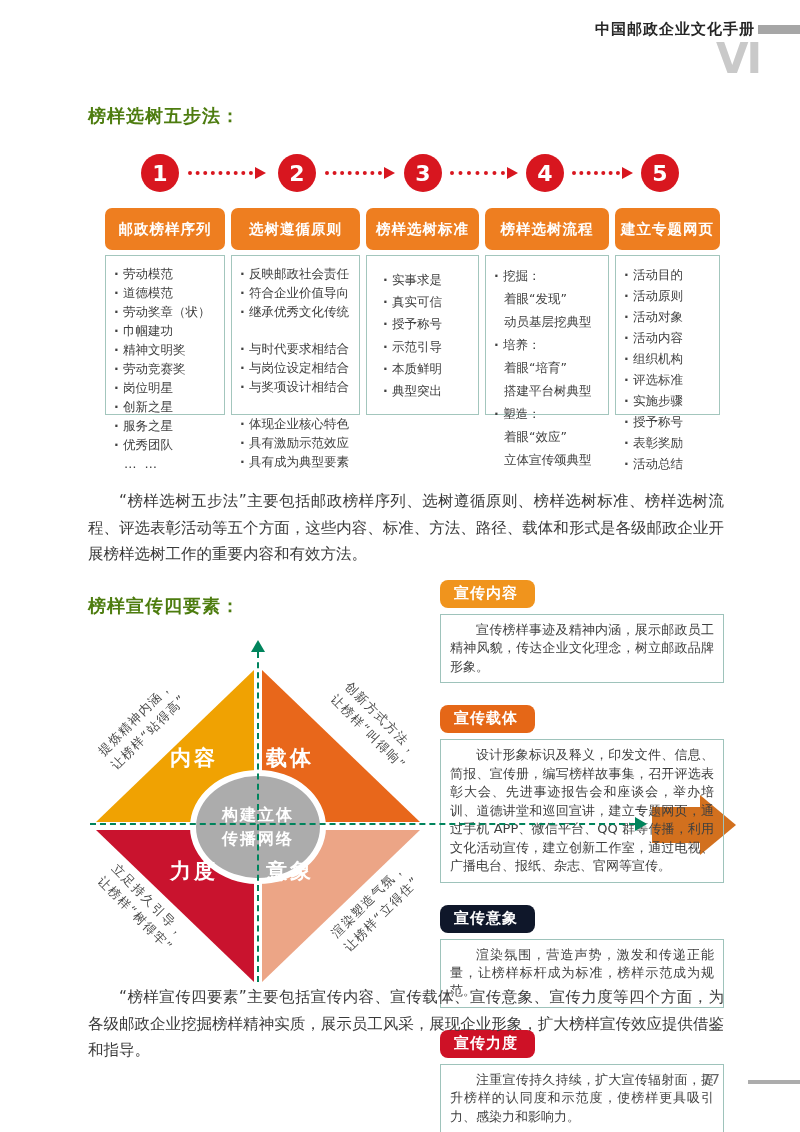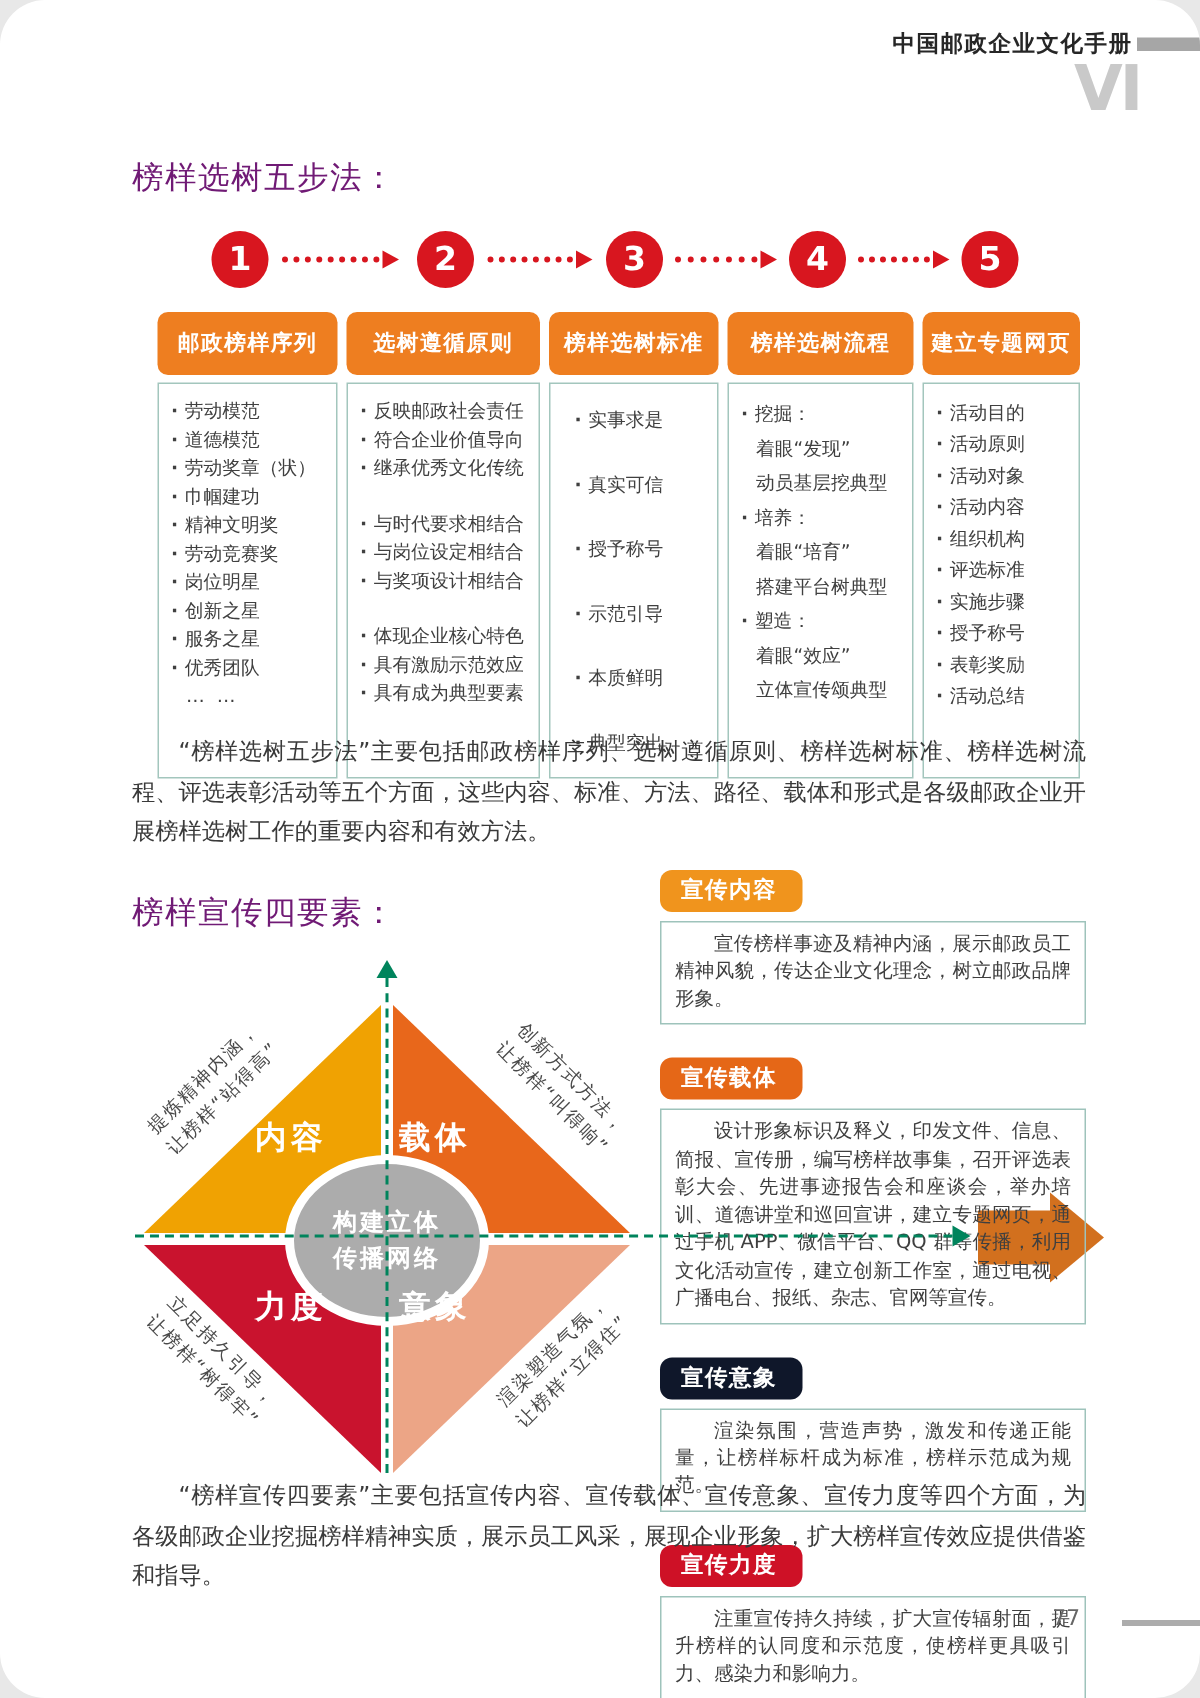--- a/index.html
+++ b/index.html
@@ -1,38 +1,38 @@
 <!DOCTYPE html>
 <html><head>
 <meta charset="utf-8">
 <style>
   * { margin:0; padding:0; box-sizing:border-box; }
   body { background:#e8e8e8; font-family:"DejaVu Sans", sans-serif; }
-  .page { position:relative; width:800px; height:1132px; background:#ffffff; margin:0 auto; overflow:hidden; color:#3a3a3a;border-radius:30px; }
+  .page { position:relative; width:800px; height:1132px; background:#ffffff; margin:0 auto; overflow:hidden; color:#3a3a3a; }
 
   
   .hdr-title { position:absolute; top:20px; left:0; width:755px; text-align:right; font-size:15px; font-weight:bold; color:#262626; letter-spacing:1px; }
   .hdr-bar { position:absolute; top:25px; left:758px; width:42px; height:9px; background:#a6a6a6; }
   .hdr-sub { position:absolute; top:43px; left:0; width:720px; text-align:right; font-size:21px; color:#343434; letter-spacing:2px; }
   .hdr-vi { position:absolute; top:34px; left:716px; font-size:42px; font-weight:bold; color:#c9c9c9; letter-spacing:-2px; }
 
-  .sec-title { position:absolute; left:88px; font-size:21px; font-weight:normal; color:#701a75; letter-spacing:1px; }
+  .sec-title { position:absolute; left:88px; font-size:18px; font-weight:bold; color:#4d7c0f; letter-spacing:1px; }
   .t1 { top:104px; } .t2 { top:594px; }
 
   
   .step-circle { position:absolute; top:154px; width:38px; height:38px; border-radius:50%; background:#d8161f; color:#fff; font-size:22px; font-weight:bold; display:flex; align-items:center; justify-content:center; }
   .step-arrow { position:absolute; top:166px; height:14px; display:flex; align-items:center; }
   .step-arrow .dotline { flex:1; height:0; border-top:4px dotted #d8161f; }
   .step-arrow .tri { width:0; height:0; border-top:6px solid transparent; border-bottom:6px solid transparent; border-left:11px solid #d8161f; margin-left:2px; }
 
   
   .columns { position:absolute; left:105px; top:208px; display:flex; gap:6px; }
   .col { display:flex; flex-direction:column; }
   .col-header { background:#ee7e20; color:#fff; font-weight:bold; font-size:14.5px; text-align:center; border-radius:7px; height:42px; line-height:42px; letter-spacing:1px; }
-  .col-box { margin-top:5px; border:1px solid #a3c6bd; height:264px; padding:8px 5px 8px 8px; font-size:12.5px; color:#404040; }
+  .col-box { margin-top:5px; border:1px solid #a3c6bd; height:160px; padding:8px 5px 8px 8px; font-size:12.5px; color:#404040; }
   .li { line-height:19px; white-space:nowrap; }
   .b::before { content:"· "; font-weight:bold; }
   .ell { padding-left:10px; letter-spacing:2px; }
   .col2 .group { margin-bottom:18px; } .col2 .group:last-child { margin-bottom:0; }
   .col3-box { display:flex; flex-direction:column; justify-content:space-between; padding:14px 5px 14px 16px; }
   .col4-box .li { line-height:23px; }
   .col4-box .sub { padding-left:10px; }
   .col5-box .li { line-height:21px; }
 
   .para { position:absolute; left:88px; width:636px; font-size:15.5px; line-height:1.72; color:#3a3a3a; text-align:justify; text-indent:2em; }

